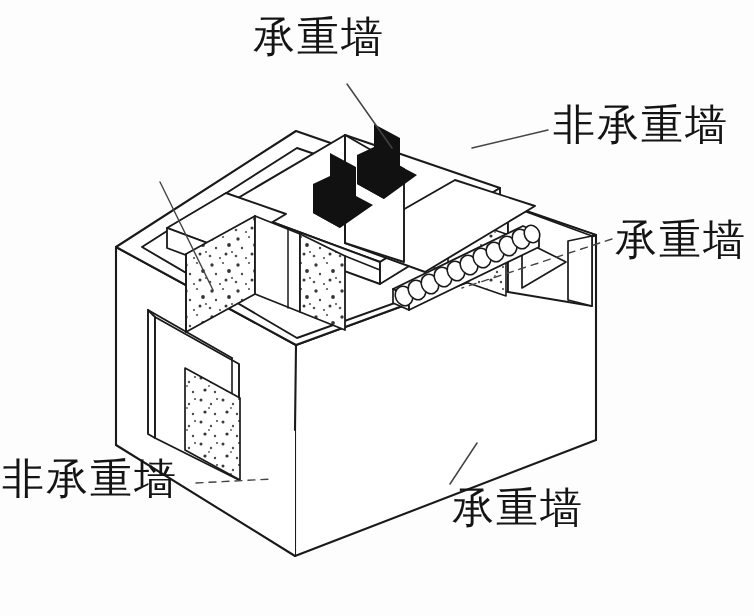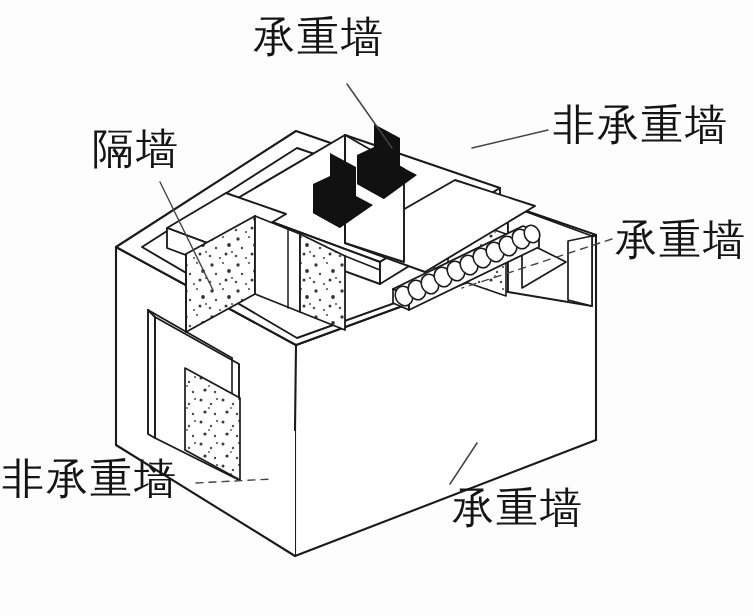--- a/index.html
+++ b/index.html
@@ -190,21 +190,20 @@
         <path d="M477 443 L450 484" stroke-width="1.5"></path>
       </g>
 
     </g>
   </svg>
 
   <div class="label" id="label-top">承重墙</div>
 
   <div class="label" id="label-nonbearing-right">非承重墙</div>
 
-  <div class="label" id="label-partition">隔墙</div>
 
   <div class="label" id="label-bearing-right">承重墙</div>
 
   <div class="label" id="label-nonbearing-left">非承重墙</div>
 
   <div class="label" id="label-bottom">承重墙</div>
 
 </div>
 
 </body></html>

